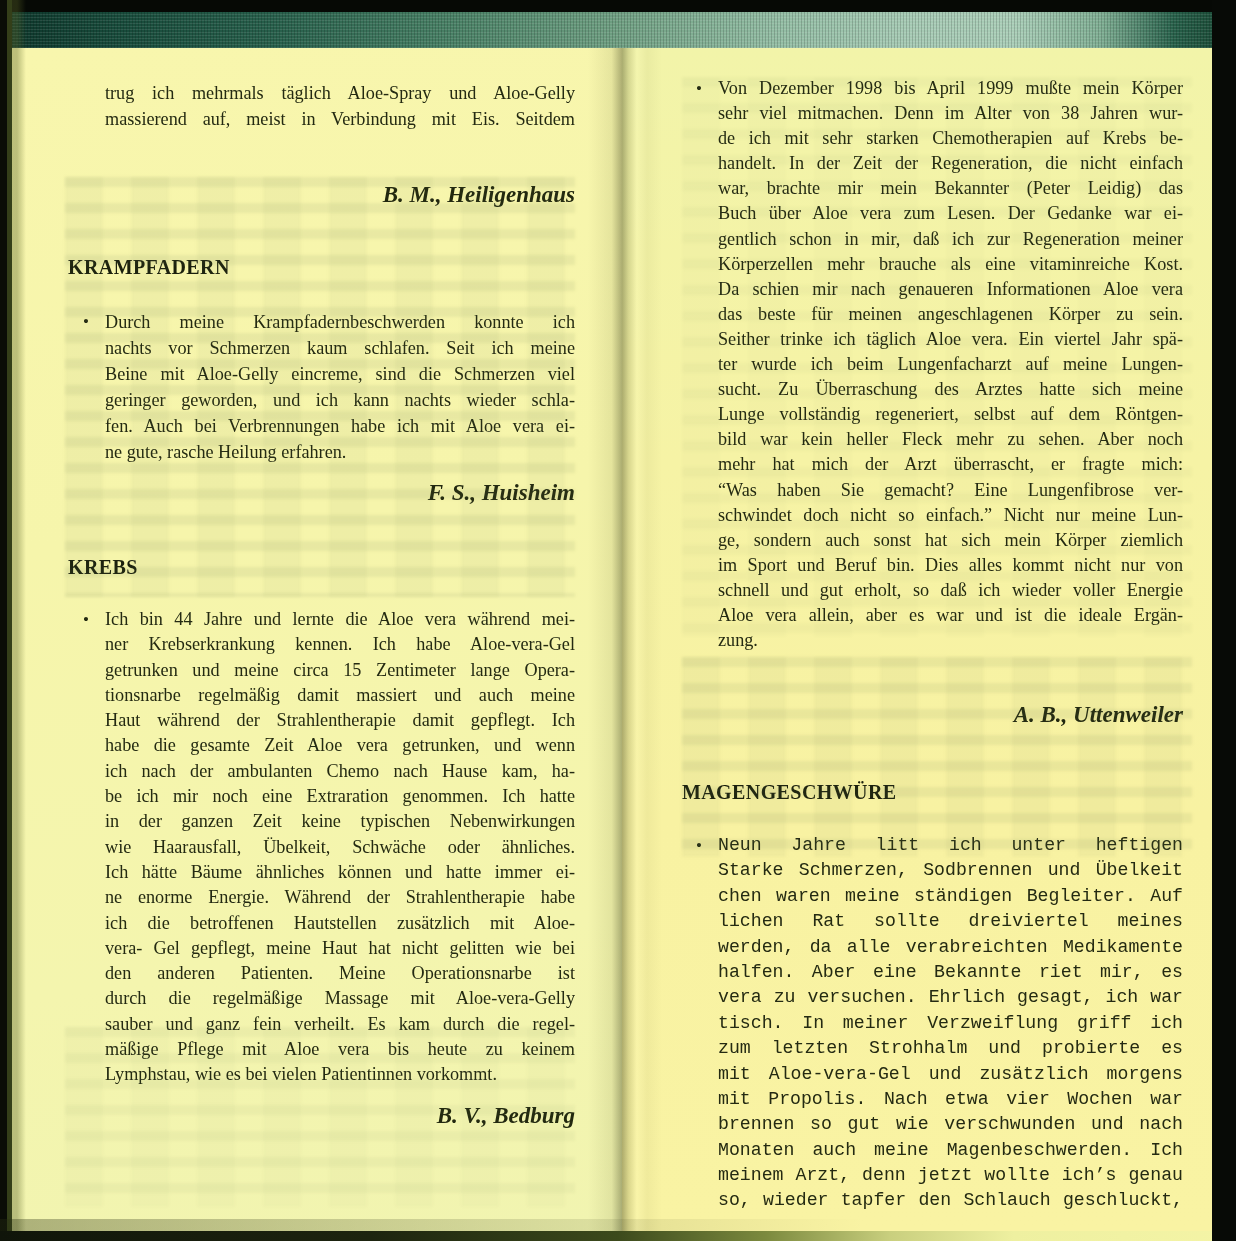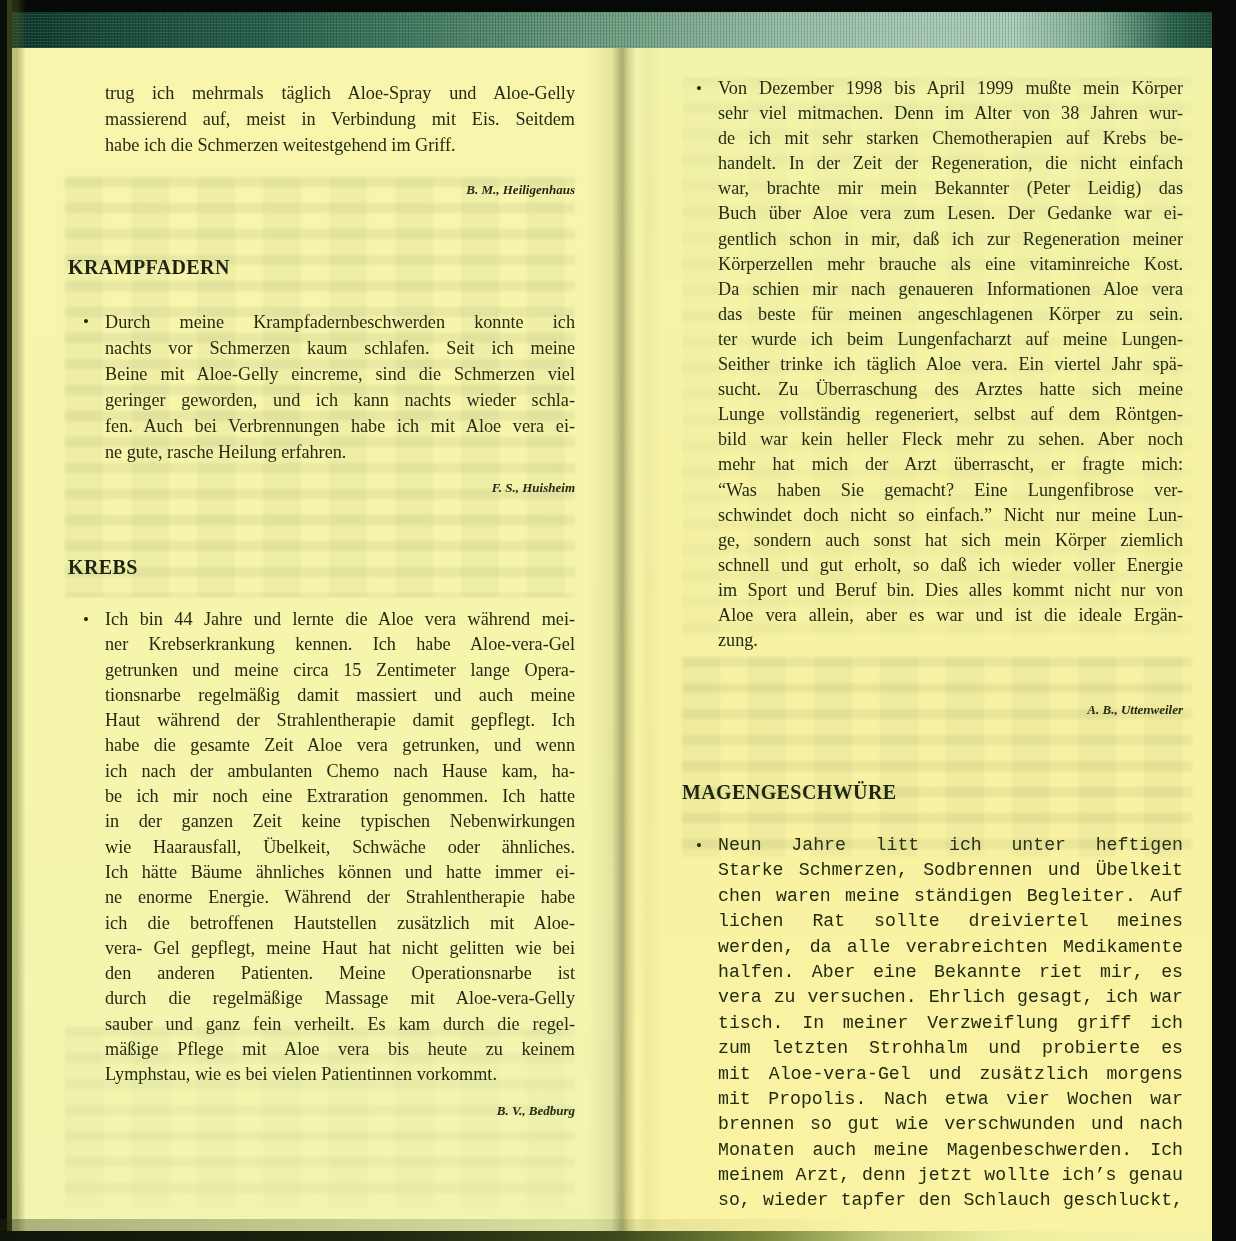--- a/index.html
+++ b/index.html
@@ -68,32 +68,31 @@
   .lh26{line-height:26px;}   .lh26 .line{height:26px;}
   .lh253{line-height:25.3px;}.lh253 .line{height:25.3px;}
   .lh251{line-height:25.1px;}.lh251 .line{height:25.1px;}
   .lh254{line-height:25.4px;}.lh254 .line{height:25.4px;font-family:Liberation Mono, monospace;}
   .line{text-align:justify;text-align-last:justify;overflow:hidden;}
   .line.last{text-align-last:left;}
   .marker{position:absolute;left:-22px;top:0;font-size:17px;}
   .heading{font-weight:700;font-size:20px;letter-spacing:0.4px;color:#1b200d;white-space:nowrap;}
   .hx-l{left:58px;}
   .hx-r{left:60px;}
-  .sig{font-weight:700;font-style:italic;font-size:13px;text-align:right;color:#22280f;}
+  .sig{font-weight:700;font-style:italic;font-size:23px;text-align:right;color:#22280f;}
 </style>
 </head>
 <body>
 
 <div class="book">
 
   <div class="page left">
     <div class="block para col-l lh26" style="top:33px">
         <div class="line">trug ich mehrmals täglich Aloe-Spray und Aloe-Gelly</div>
         <div class="line">massierend auf, meist in Verbindung mit Eis. Seitdem</div>
-        <div class="line last">habe ich die Schmerzen weitestgehend im Griff.</div>
       </div>
 
     <div class="block sig col-l" style="top:135px">B. M., Heiligenhaus</div>
 
     <div class="block heading hx-l" style="top:209px">KRAMPFADERN</div>
 
     <div class="block para col-l lh26" style="top:262px">
       <span class="marker">•</span>
     <div class="line">Durch meine Krampfadernbeschwerden konnte ich</div>
         <div class="line">nachts vor Schmerzen kaum schlafen. Seit ich meine</div>
@@ -142,31 +141,31 @@
     <div class="line">Von Dezember 1998 bis April 1999 mußte mein Körper</div>
         <div class="line">sehr viel mitmachen. Denn im Alter von 38 Jahren wur-</div>
         <div class="line">de ich mit sehr starken Chemotherapien auf Krebs be-</div>
         <div class="line">handelt. In der Zeit der Regeneration, die nicht einfach</div>
         <div class="line">war, brachte mir mein Bekannter (Peter Leidig) das</div>
         <div class="line">Buch über Aloe vera zum Lesen. Der Gedanke war ei-</div>
         <div class="line">gentlich schon in mir, daß ich zur Regeneration meiner</div>
         <div class="line">Körperzellen mehr brauche als eine vitaminreiche Kost.</div>
         <div class="line">Da schien mir nach genaueren Informationen Aloe vera</div>
         <div class="line">das beste für meinen angeschlagenen Körper zu sein.</div>
+        <div class="line">Seither trinke ich täglich Aloe vera. Ein viertel Jahr spä-</div>
         <div class="line">ter wurde ich beim Lungenfacharzt auf meine Lungen-</div>
-        <div class="line">Seither trinke ich täglich Aloe vera. Ein viertel Jahr spä-</div>
         <div class="line">sucht. Zu Überraschung des Arztes hatte sich meine</div>
         <div class="line">Lunge vollständig regeneriert, selbst auf dem Röntgen-</div>
         <div class="line">bild war kein heller Fleck mehr zu sehen. Aber noch</div>
         <div class="line">mehr hat mich der Arzt überrascht, er fragte mich:</div>
         <div class="line">“Was haben Sie gemacht? Eine Lungenfibrose ver-</div>
         <div class="line">schwindet doch nicht so einfach.” Nicht nur meine Lun-</div>
         <div class="line">ge, sondern auch sonst hat sich mein Körper ziemlich</div>
+        <div class="line">im Sport und Beruf bin. Dies alles kommt nicht nur von</div>
         <div class="line">schnell und gut erholt, so daß ich wieder voller Energie</div>
-        <div class="line">im Sport und Beruf bin. Dies alles kommt nicht nur von</div>
         <div class="line">Aloe vera allein, aber es war und ist die ideale Ergän-</div>
         <div class="line last">zung.</div>
       </div>
 
     <div class="block sig col-r" style="top:655px">A. B., Uttenweiler</div>
 
     <div class="block heading hx-r" style="top:734px">MAGENGESCHWÜRE</div>
 
     <div class="block para col-r lh254" style="top:786px">
       <span class="marker">•</span>

